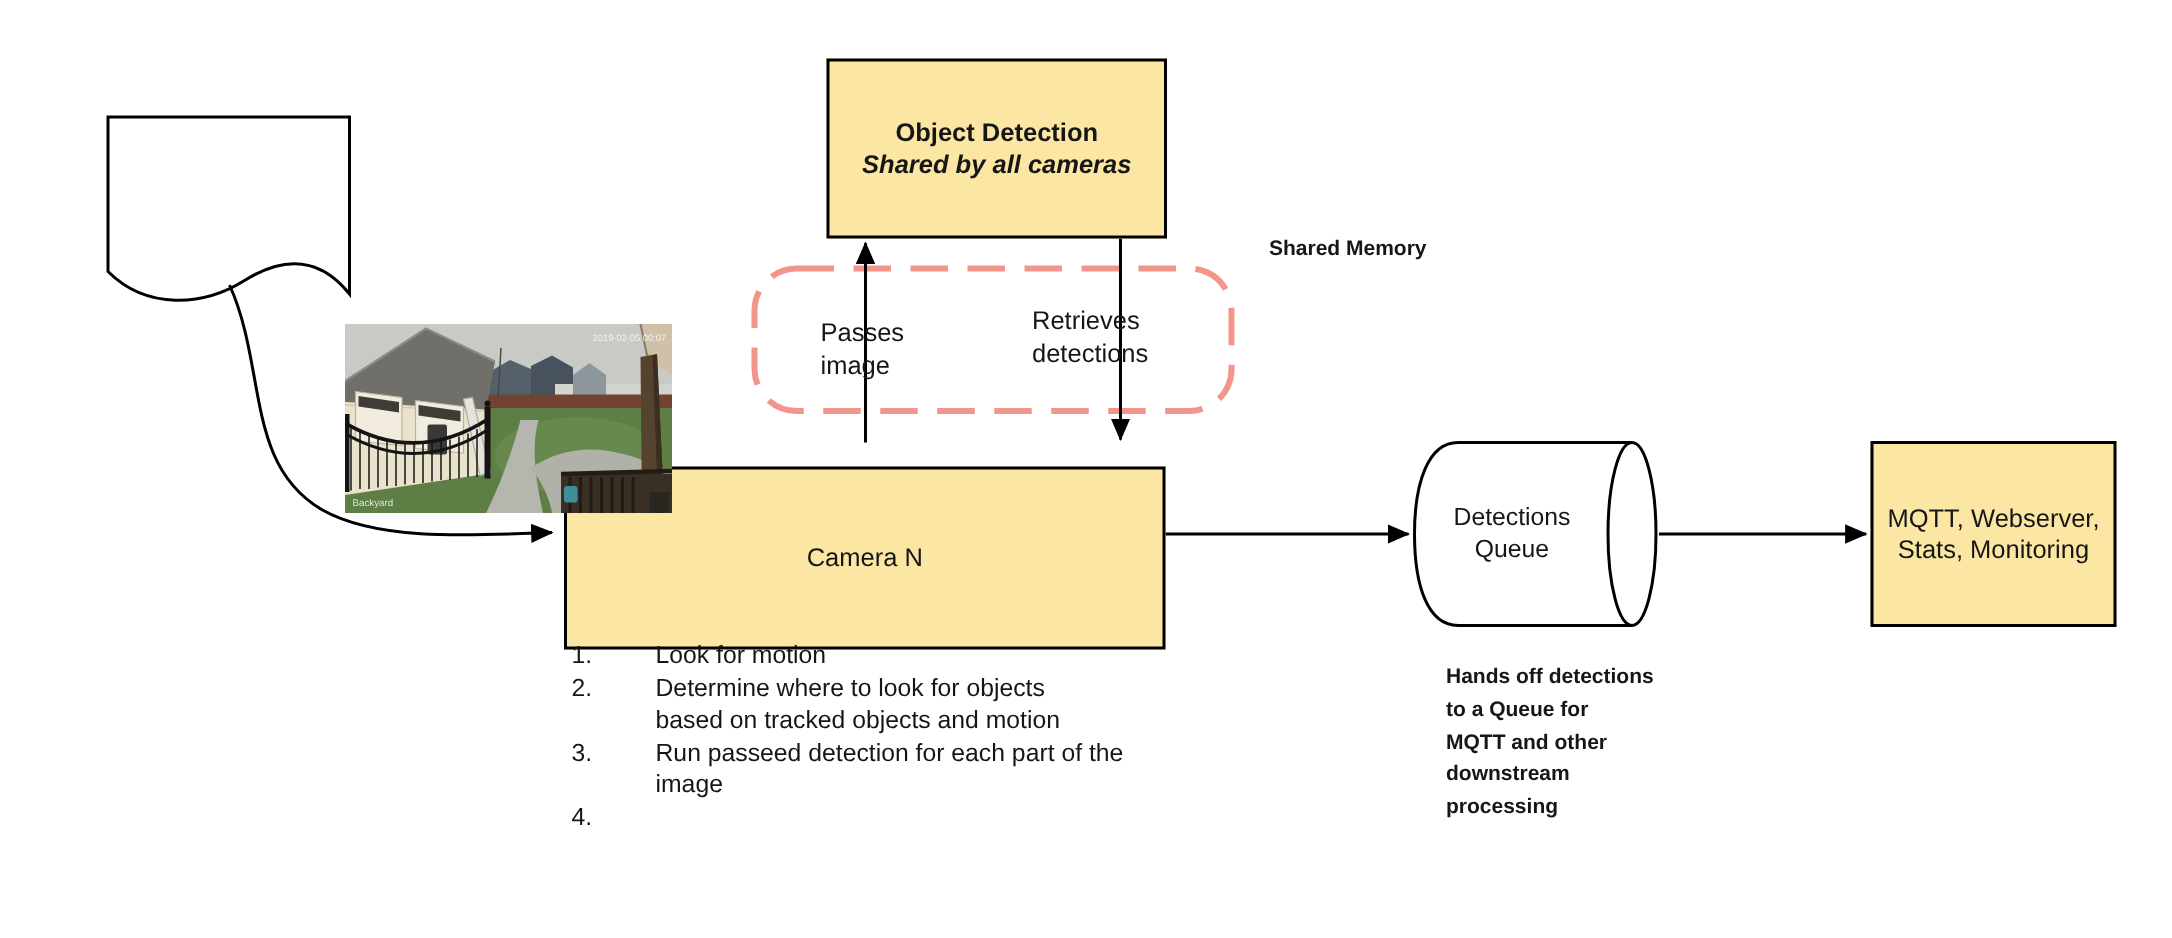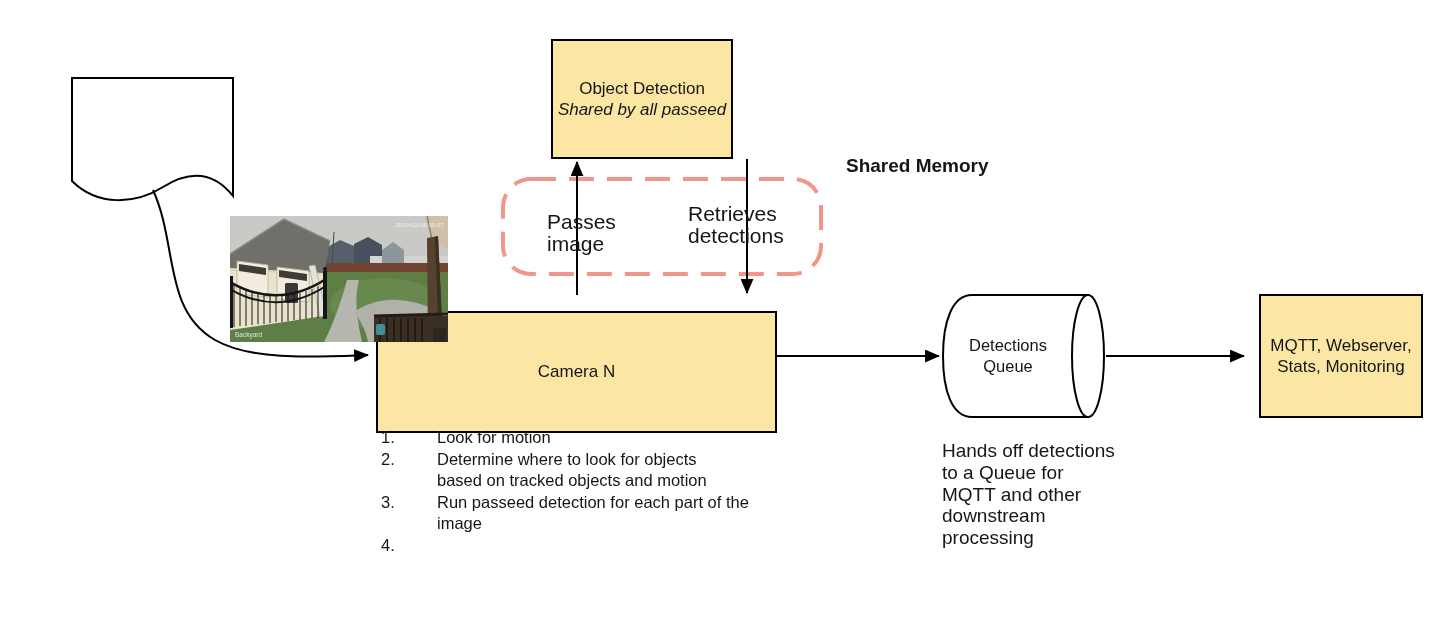--- a/index.html
+++ b/index.html
@@ -13,25 +13,25 @@
     background:var(--box-fill,#fbe7a3); border:2px solid var(--box-border,#000);
     display:flex; flex-direction:column; align-items:center; justify-content:center;
     text-align:center; font-size:17px; line-height:21.5px;
   }
   .box .subtitle { font-style:italic; }
   .shape-label {
     position:absolute; display:flex; align-items:center; justify-content:center;
     text-align:center; font-size:17px; line-height:21.5px; white-space:pre-line;
   }
   .note {
-    position:absolute; font-size:19px; line-height:21.8px; white-space:pre-line;
+    position:absolute; font-size:14px; line-height:21.8px; white-space:pre-line;
   }
   .note .heading { font-weight:bold; }
   .edge-label {
-    position:absolute; font-size:21px; line-height:21.5px; white-space:pre-line;
+    position:absolute; font-size:17px; line-height:21.5px; white-space:pre-line;
   }
   .steps { position:absolute; left:381px; top:427px; font-size:16.5px; line-height:21.6px; }
   .step { display:flex; }
   .step .num { flex:0 0 56px; }
   .step .txt { white-space:pre-line; }
   .photo { position:absolute; left:230px; top:216px; }
 </style>
 </head>
 <body>
 
@@ -56,48 +56,48 @@
 
     <line x1="777" y1="356" x2="939" y2="356" stroke="#000" stroke-width="2" marker-end="url(#arrow)"></line>
 
     <line x1="1106" y1="356" x2="1244" y2="356" stroke="#000" stroke-width="2" marker-end="url(#arrow)"></line>
 
     <path d="M 1088 295 H 972 C 952 295 943 322 943 356 C 943 391 952 417 972 417 H 1088" fill="#ffffff" stroke="#000" stroke-width="2"></path>
     <ellipse cx="1088" cy="356" rx="16" ry="61" fill="#ffffff" stroke="#000" stroke-width="2"></ellipse>
   </svg>
 
 
-  <div class="box" style="left:551px; top:39px; width:182px; height:120px;">
+  <div class="box" style="left:551px; top:39px; width:227px; height:120px;font-weight:bold;">
     <div>Object Detection</div>
-    <div class="subtitle">Shared by all passeed</div>
+    <div class="subtitle">Shared by all cameras</div>
   </div>
 
   <div class="box" style="left:376px; top:311px; width:401px; height:122px;">
     <div>Camera N</div>
   </div>
 
-  <div class="box" style="left:1247px; top:294px; width:164px; height:124px; white-space:pre-line;margin-left:12px;">
+  <div class="box" style="left:1247px; top:294px; width:164px; height:124px; white-space:pre-line;">
     <div style="white-space:pre-line;">MQTT, Webserver,
 Stats, Monitoring</div>
   </div>
 
   <div class="shape-label" style="left:943px; top:295px; width:130px; height:122px; font-size:16.5px;">Detections
 Queue</div>
 
   <div class="edge-label" style="left:547px; top:211px;">Passes
 image</div>
   <div class="edge-label" style="left:688px; top:203px;">Retrieves
 detections</div>
 
   <div class="note" style="left:846px; top:133px; width:230px;">
     <div class="heading">Shared Memory</div>
   </div>
 
 
-  <div class="note" style="left:942px; top:440px; width:220px;">Hands off detections
+  <div class="note" style="left:964px; top:440px; width:220px;font-weight:bold;">Hands off detections
 to a Queue for
 MQTT and other
 downstream
 processing</div>
 
   <div class="steps">
     <div class="step">
       <span class="num">1.</span>
       <span class="txt">Look for motion</span>
     </div>

